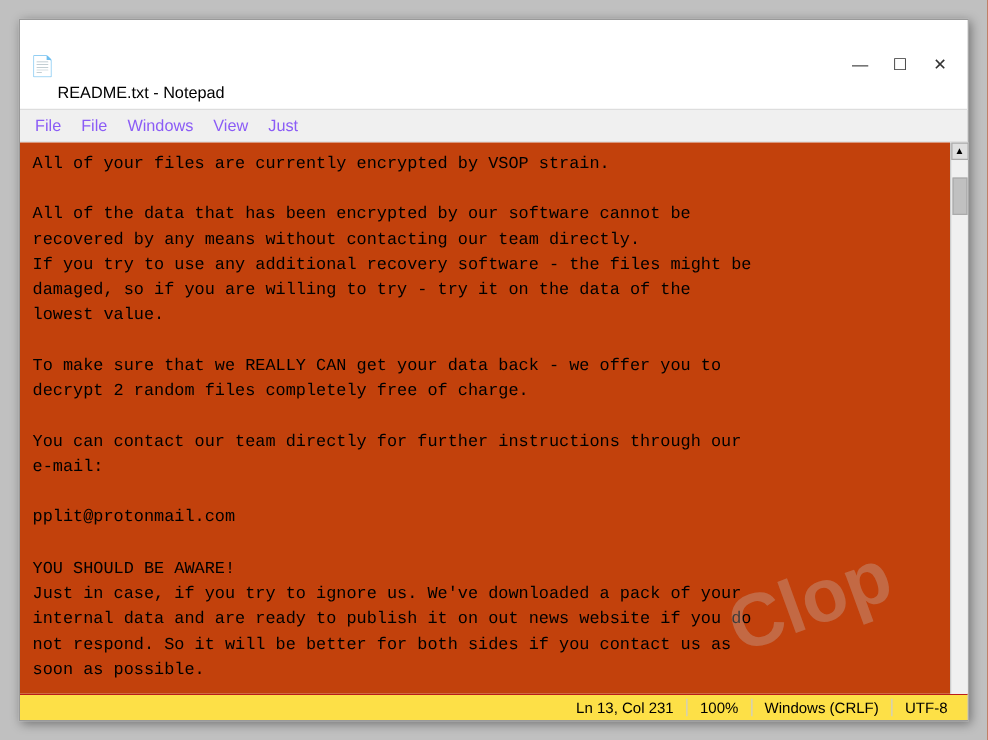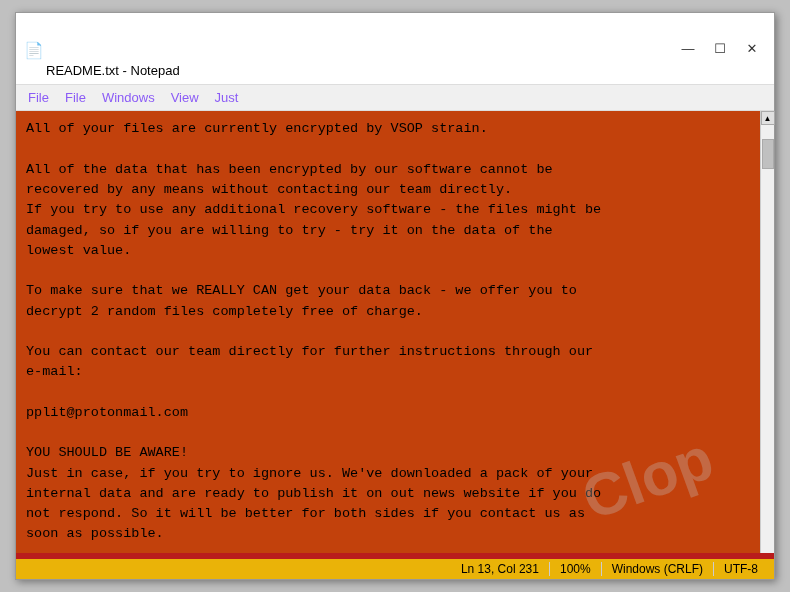--- a/index.html
+++ b/index.html
@@ -144,22 +144,22 @@
       color: rgba(200, 200, 200, 0.3);
       font-weight: bold;
       font-family: Arial, sans-serif;
       transform: rotate(-20deg);
       pointer-events: none;
       user-select: none;
       z-index: 1;
     }
 
     .status-bar {
-      background: #eab308;
-      border-top: 6px solid #b91c1c;
+      background: #fde047;
+      border-top: 1px solid #b91c1c;
       display: flex;
       padding: 3px 6px;
       font-size: 12px;
       font-family: 'Segoe UI', Arial, sans-serif;
       color: #000;
       justify-content: space-between;
     }
 
     .status-bar-section {
       padding: 0 10px;

